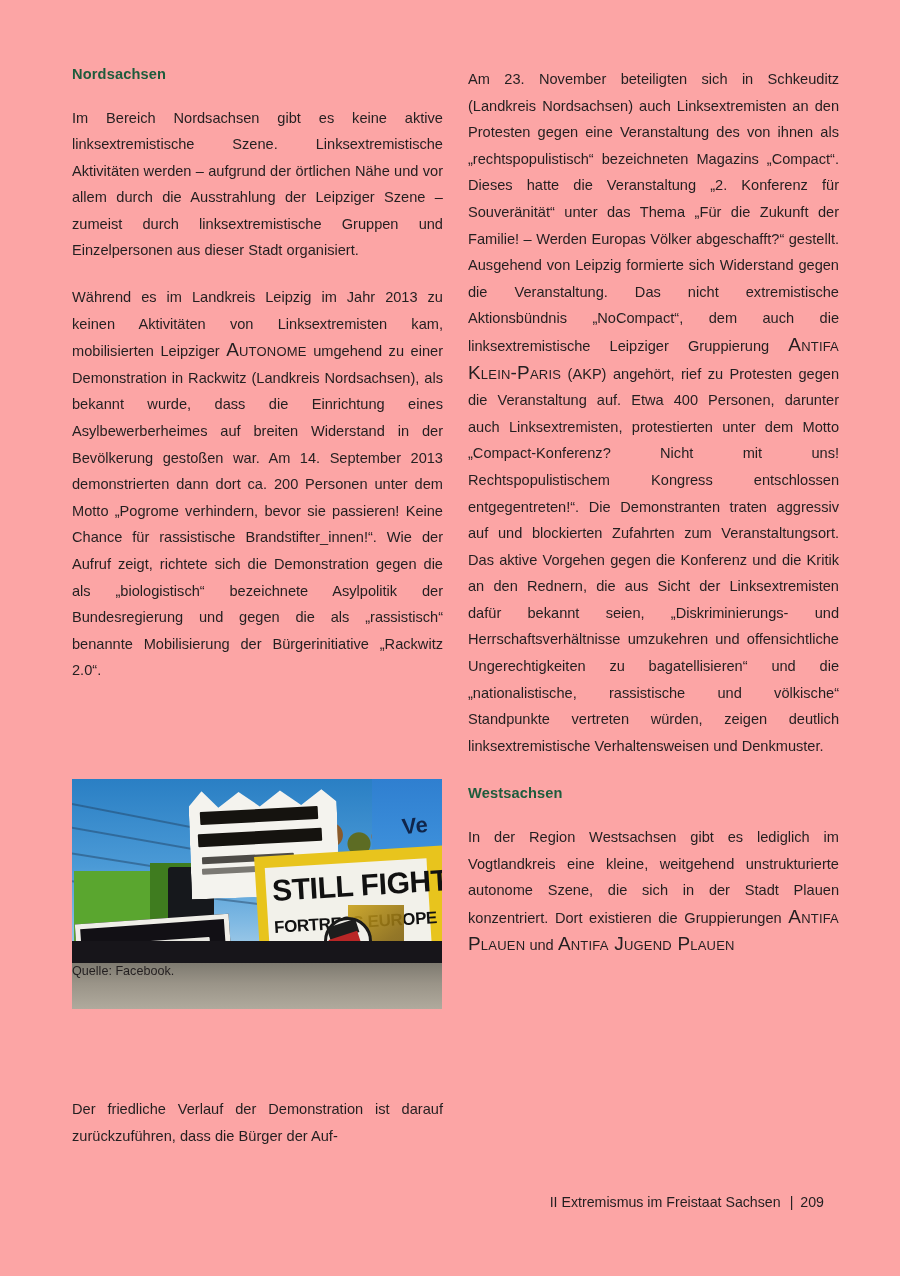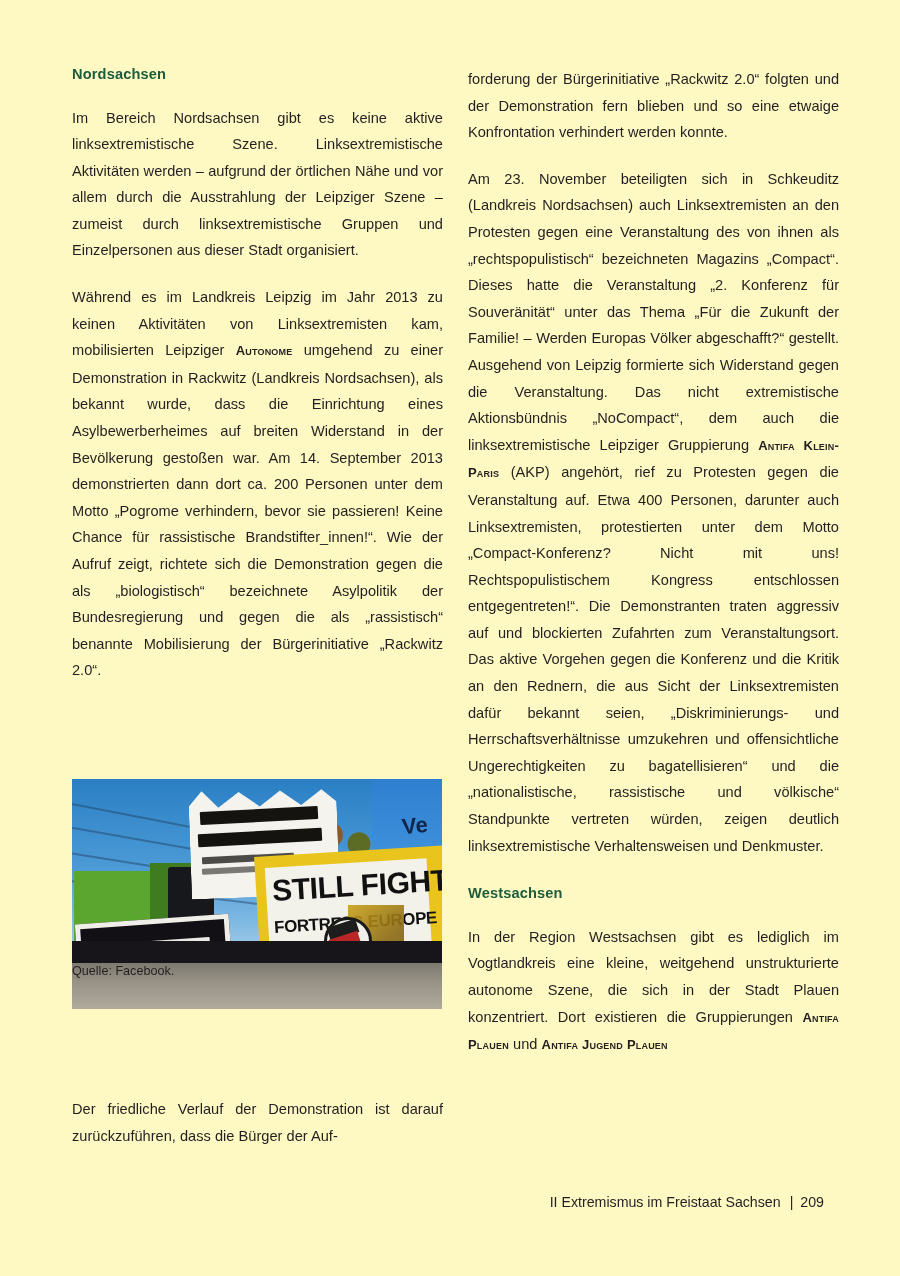--- a/index.html
+++ b/index.html
@@ -8,21 +8,21 @@
     background: #ffffff;
   }
   body {
     font-family: "Liberation Sans", sans-serif;
     color: #231f20;
   }
   #page {
     position: relative;
     width: 900px;
     height: 1276px;
-    background: #fef9c3;
+    background: #fca5a5;
     overflow: hidden;
   }
 
   
   .col {
     position: absolute;
     top: 66px;
     width: 371px;
   }
   .col-left  { left: 72px; }
@@ -46,23 +46,22 @@
     text-justify: inter-word;
     color: #231f20;
     hyphens: manual;
     word-spacing: 0.1px;
   }
   p.body.last { margin-bottom: 0; }
 
   
   .sc {
     font-variant: small-caps;
-    font-size: 13px;
+    font-size: 19px;
     letter-spacing: 0.2px;
-    font-weight: bold;
   }
 
   
   .figure {
     position: absolute;
     left: 72px;
     top: 779px;
     width: 370px;
   }
   .photo {
@@ -276,21 +275,20 @@
   </div>
 
   <div class="caption">Quelle: Facebook.</div>
 
   <div style="position:absolute; left:72px; top:1096px; width:371px;">
     <p class="body last">Der friedliche Verlauf der Demonstration ist darauf zurückzuführen, dass die Bürger der Auf-</p>
   </div>
 
   <div class="col col-right">
 
-    <p class="body">forderung der Bürgerinitiative „Rackwitz 2.0“ folgten und der Demonstration fern blieben und so eine etwaige Konfrontation verhindert werden konnte.</p>
 
     <p class="body"><span>Am 23. November beteiligten sich in Schkeuditz (Landkreis Nordsachsen) auch Linksextremisten an den Protesten gegen eine Veranstaltung des von ihnen als „rechtspopulistisch“ bezeichneten Magazins „Compact“. Dieses hatte die Veranstaltung „2. Konferenz für Souveränität“ unter das Thema „Für die Zukunft der Familie! – Werden Europas Völker abgeschafft?“ gestellt. Ausgehend von Leipzig formierte sich Widerstand gegen die Veranstaltung. Das nicht extremistische Aktionsbündnis „NoCompact“, dem auch die linksextremistische Leipziger Gruppierung </span><span class="sc">Antifa Klein-Paris</span><span> (AKP) angehört, rief zu Protesten gegen die Veranstaltung auf. Etwa 400 Personen, darunter auch Linksextremisten, protestierten unter dem Motto „Compact-Konferenz? Nicht mit uns! Rechtspopulistischem Kongress entschlossen entgegentreten!“. Die Demonstranten traten aggressiv auf und blockierten Zufahrten zum Veranstaltungsort. Das aktive Vorgehen gegen die Konferenz und die Kritik an den Rednern, die aus Sicht der Linksextremisten dafür bekannt seien, „Diskriminierungs- und Herrschaftsverhältnisse umzukehren und offensichtliche Ungerechtigkeiten zu bagatellisieren“ und die „nationalistische, rassistische und völkische“ Standpunkte vertreten würden, zeigen deutlich linksextremistische Verhaltensweisen und Denkmuster.</span></p>
 
     <h2 class="section-heading spaced-above">Westsachsen</h2>
 
     <p class="body last"><span>In der Region Westsachsen gibt es lediglich im Vogtlandkreis eine kleine, weitgehend unstrukturierte autonome Szene, die sich in der Stadt Plauen konzentriert. Dort existieren die Gruppierungen </span><span class="sc">Antifa Plauen</span><span> und </span><span class="sc">Antifa Jugend Plauen</span></p>
   </div>
 
   <div class="footer"><span>II Extremismus im Freistaat Sachsen</span><span class="sep">|</span><span>209</span></div>
 

